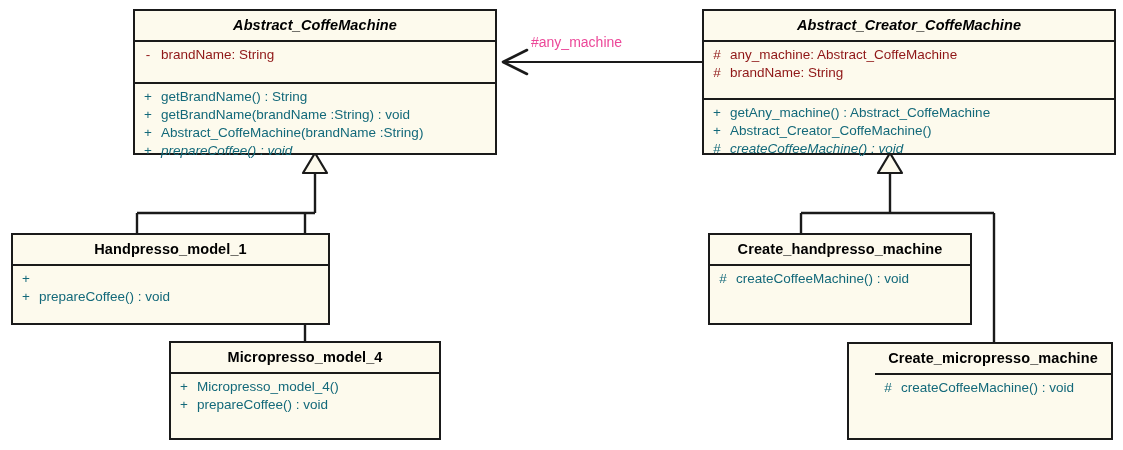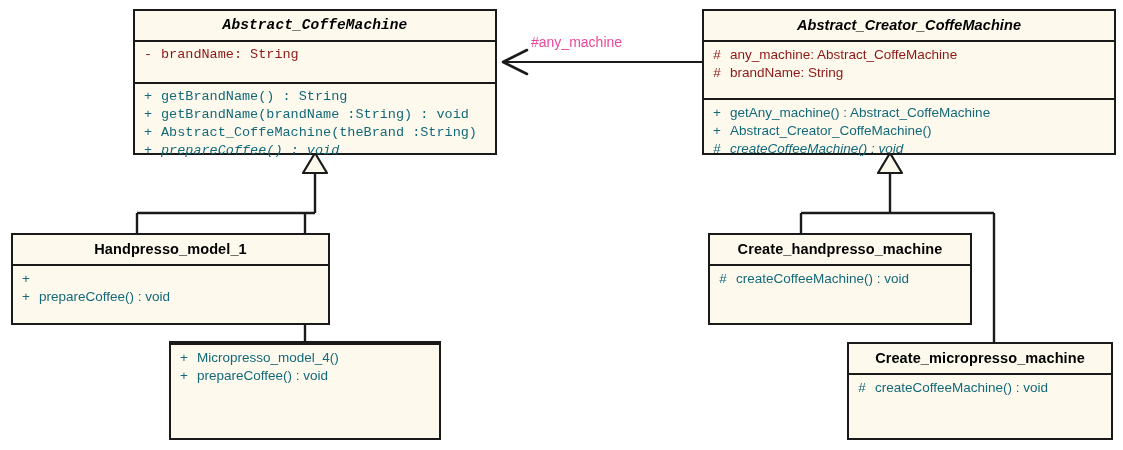--- a/index.html
+++ b/index.html
@@ -95,40 +95,40 @@
       <line x1="890" y1="172" x2="890" y2="213" stroke="#1a1a1a" stroke-width="2.4"></line>
       <line x1="801" y1="213" x2="994" y2="213" stroke="#1a1a1a" stroke-width="2.4"></line>
       <line x1="801" y1="213" x2="801" y2="233" stroke="#1a1a1a" stroke-width="2.4"></line>
       <line x1="994" y1="213" x2="994" y2="342" stroke="#1a1a1a" stroke-width="2.4"></line>
       <polygon points="890,153 878,173 902,173" fill="#fdfaed" stroke="#1a1a1a" stroke-width="2.2" stroke-linejoin="round"></polygon>
     </g>
   </svg>
 
   <div class="edge-label" style="left:531px; top:34px;">#any_machine</div>
 
-  <div class="uml-class" style="left:133px; top:9px; width:364px; height:146px;font-family:Liberation Mono, monospace;">
+  <div class="uml-class" style="left:133px; top:9px; width:364px; height:146px;">
     <div class="class-name abstract">Abstract_CoffeMachine</div>
     <div class="compartment" style="height:32px;">
       <div class="member attr">
         <span class="vis">-</span>
         <span class="sig">brandName:  String</span>
       </div>
     </div>
     <div class="compartment">
       <div class="member meth">
         <span class="vis">+</span>
         <span class="sig">getBrandName() : String</span>
       </div>
       <div class="member meth">
         <span class="vis">+</span>
         <span class="sig">getBrandName(brandName :String) : void</span>
       </div>
       <div class="member meth">
         <span class="vis">+</span>
-        <span class="sig">Abstract_CoffeMachine(theBrand :String)</span>
+        <span class="sig">Abstract_CoffeMachine(brandName :String)</span>
       </div>
       <div class="member meth abstract-meth">
         <span class="vis">+</span>
         <span class="sig">prepareCoffee() : void</span>
       </div>
     </div>
   </div>
 
   <div class="uml-class" style="left:702px; top:9px; width:414px; height:146px;">
     <div class="class-name abstract">Abstract_Creator_CoffeMachine</div>
@@ -165,20 +165,21 @@
         <span class="vis">+</span>
       </div>
       <div class="member meth">
         <span class="vis">+</span>
         <span class="sig">prepareCoffee() : void</span>
       </div>
     </div>
   </div>
 
   <div class="uml-class" style="left:169px; top:341px; width:272px; height:99px;">
+    <div class="class-name">Micropresso_model_4</div>
     <div class="compartment">
       <div class="member meth">
         <span class="vis">+</span>
         <span class="sig">Micropresso_model_4()</span>
       </div>
       <div class="member meth">
         <span class="vis">+</span>
         <span class="sig">prepareCoffee() : void</span>
       </div>
     </div>
@@ -187,21 +188,21 @@
   <div class="uml-class" style="left:708px; top:233px; width:264px; height:92px;">
     <div class="class-name">Create_handpresso_machine</div>
     <div class="compartment">
       <div class="member meth">
         <span class="vis">#</span>
         <span class="sig">createCoffeeMachine() : void</span>
       </div>
     </div>
   </div>
 
-  <div class="uml-class" style="left:847px; top:342px; width:266px; height:98px;">
+  <div class="uml-class" style="left:847px; top:342px; width:266px; height:98px;padding-left:26px;">
     <div class="class-name">Create_micropresso_machine</div>
     <div class="compartment">
       <div class="member meth">
         <span class="vis">#</span>
         <span class="sig">createCoffeeMachine() : void</span>
       </div>
     </div>
   </div>
 
 </div>

